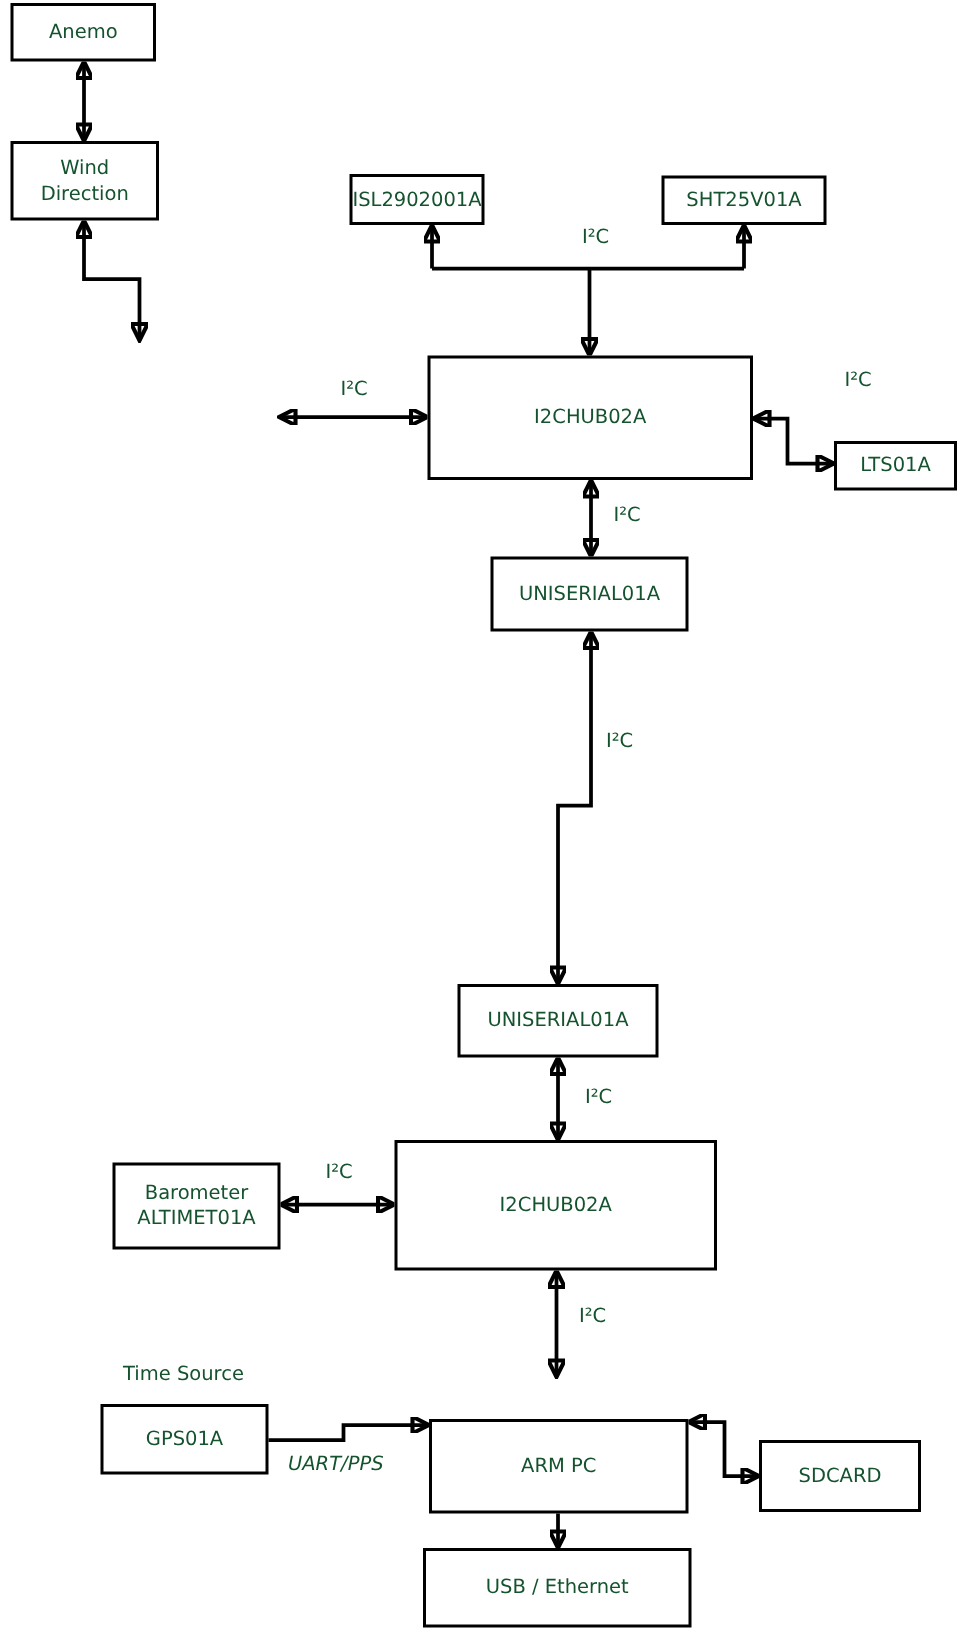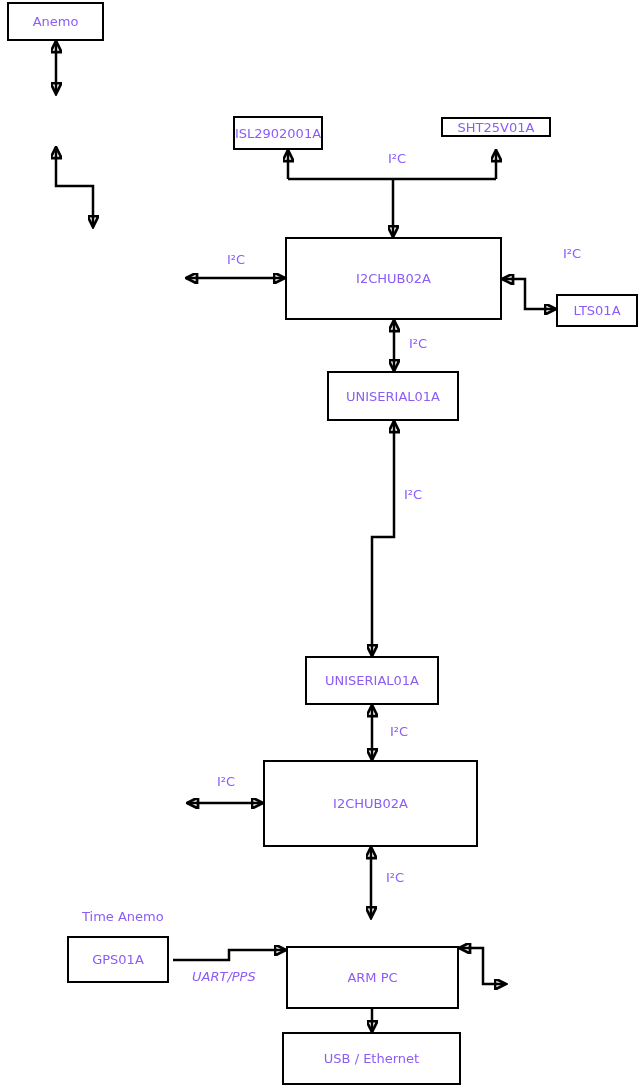--- a/index.html
+++ b/index.html
@@ -6,21 +6,21 @@
     margin: 0;
     padding: 0;
     background: #ffffff;
   }
   .canvas {
     position: relative;
     width: 640px;
     height: 1089px;
     background: #ffffff;
     font-family: "DejaVu Sans", sans-serif;
-    color: #8b5cf6;
+    color: #14532d;
     overflow: hidden;
   }
   .edges-layer {
     position: absolute;
     left: 0;
     top: 0;
     width: 640px;
     height: 1089px;
   }
   .edges-layer path {
@@ -47,29 +47,29 @@
     position: absolute;
     font-size: 13px;
     line-height: 14px;
     white-space: nowrap;
   }
   
   .n-anemo      { left:7px;   top:2px;    width:97px;  height:39px; }
   .n-wind       { left:7px;   top:94px;   width:99px;  height:53px; }
   .n-pic        { left:2px;   top:227px;  width:184px; height:101px; }
   .n-isl        { left:233px; top:116px;  width:90px; height:34px; }
-  .n-sht        { left:441px; top:117px;  width:110px; height:20px; }
+  .n-sht        { left:441px; top:117px;  width:110px; height:33px; }
   .n-hub1       { left:285px; top:237px;  width:217px; height:83px; }
   .n-lts        { left:556px; top:294px;  width:82px;  height:33px; }
   .n-uniserial1 { left:327px; top:371px;  width:132px; height:50px; }
   .n-uniserial2 { left:305px; top:656px;  width:134px; height:49px; }
   .n-hub2       { left:263px; top:760px;  width:215px; height:87px; }
   .n-barometer  { left:75px;  top:775px;  width:112px; height:58px; }
   .n-armpc      { left:286px; top:918px;  width:173px; height:63px;margin-top:28px; }
-  .n-gps        { left:67px;  top:936px;  width:102px; height:47px; }
+  .n-gps        { left:67px;  top:936px;  width:112px; height:47px; }
   .n-sdcard     { left:506px; top:960px;  width:108px; height:48px; }
   .n-usb        { left:282px; top:1032px; width:179px; height:53px; }
   
   .l-i2c-top        { left:388px; top:152px; }
   .l-i2c-pic        { left:227px; top:253px; }
   .l-i2c-lts        { left:563px; top:247px; }
   .l-i2c-hub1-uni   { left:409px; top:337px; }
   .l-i2c-long       { left:404px; top:488px; }
   .l-i2c-uni2-hub2  { left:390px; top:725px; }
   .l-i2c-baro       { left:217px; top:775px; }
@@ -105,20 +105,24 @@
     <path d="M187,803 L263,803" marker-start="url(#ah)" marker-end="url(#ah)"></path>
     <path d="M371,847 L371,918" marker-start="url(#ah)" marker-end="url(#ah)"></path>
     <path d="M173,960 L229,960 L229,950 L286,950" marker-end="url(#ah)"></path>
     <path d="M459,948 L483,948 L483,984 L506,984" marker-start="url(#ah)" marker-end="url(#ah)"></path>
     <path d="M372,981 L372,1032" marker-start="url(#ah)" marker-end="url(#ah)"></path>
   </svg>
 
   <div class="node n-anemo">
     <span class="node-label">Anemo</span>
   </div>
+  <div class="node n-wind">
+    <span class="node-label">Wind
+Direction</span>
+  </div>
   <div class="node n-isl">
     <span class="node-label">ISL2902001A</span>
   </div>
   <div class="node n-sht">
     <span class="node-label">SHT25V01A</span>
   </div>
   <div class="node n-hub1">
     <span class="node-label">I2CHUB02A</span>
   </div>
   <div class="node n-lts">
@@ -126,34 +130,41 @@
   </div>
   <div class="node n-uniserial1">
     <span class="node-label">UNISERIAL01A</span>
   </div>
   <div class="node n-uniserial2">
     <span class="node-label">UNISERIAL01A</span>
   </div>
   <div class="node n-hub2">
     <span class="node-label">I2CHUB02A</span>
   </div>
+  <div class="node n-barometer">
+    <span class="node-label">Barometer
+ALTIMET01A</span>
+  </div>
   <div class="node n-armpc">
     <span class="node-label">ARM PC</span>
   </div>
   <div class="node n-gps">
     <span class="node-label">GPS01A</span>
+  </div>
+  <div class="node n-sdcard">
+    <span class="node-label">SDCARD</span>
   </div>
   <div class="node n-usb">
     <span class="node-label">USB / Ethernet</span>
   </div>
 
   <span class="edge-label l-i2c-top">I²C</span>
   <span class="edge-label l-i2c-pic">I²C</span>
   <span class="edge-label l-i2c-lts">I²C</span>
   <span class="edge-label l-i2c-hub1-uni">I²C</span>
   <span class="edge-label l-i2c-long">I²C</span>
   <span class="edge-label l-i2c-uni2-hub2">I²C</span>
   <span class="edge-label l-i2c-baro">I²C</span>
   <span class="edge-label l-i2c-hub2-arm">I²C</span>
-  <span class="edge-label l-time-source">Time Anemo</span>
+  <span class="edge-label l-time-source">Time Source</span>
   <span class="edge-label l-uart-pps">UART/PPS</span>
 
 </div>
 
 </body></html>

